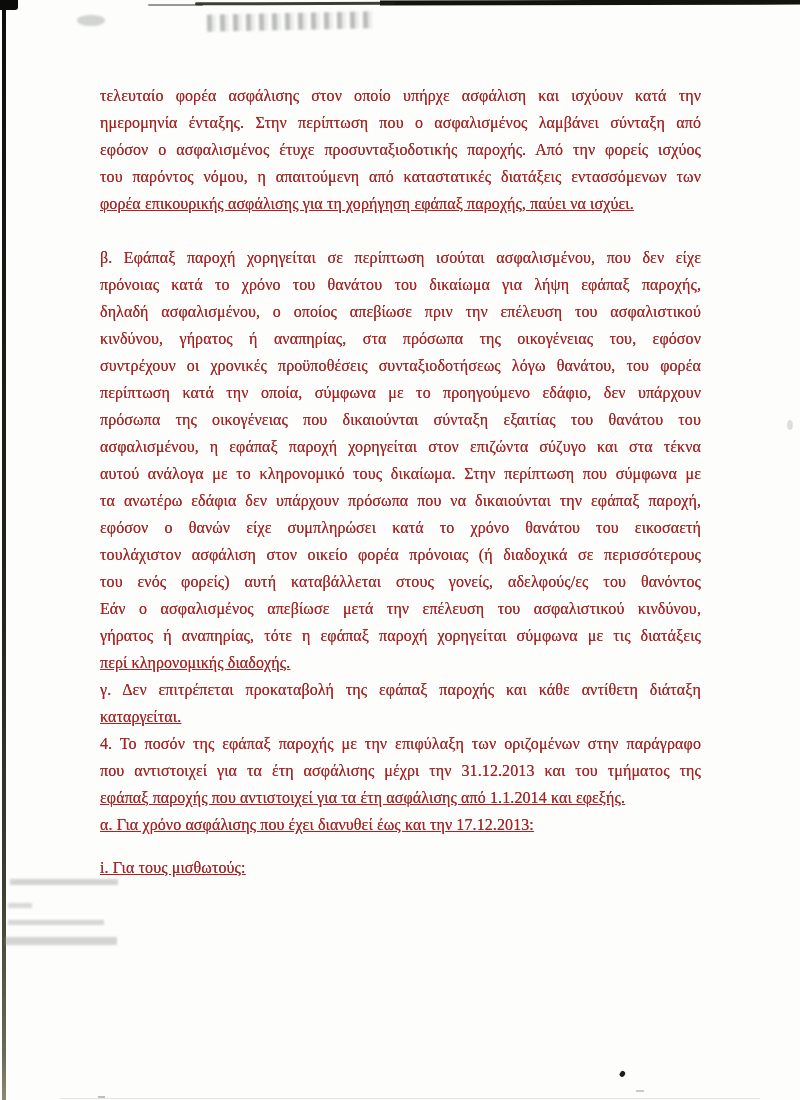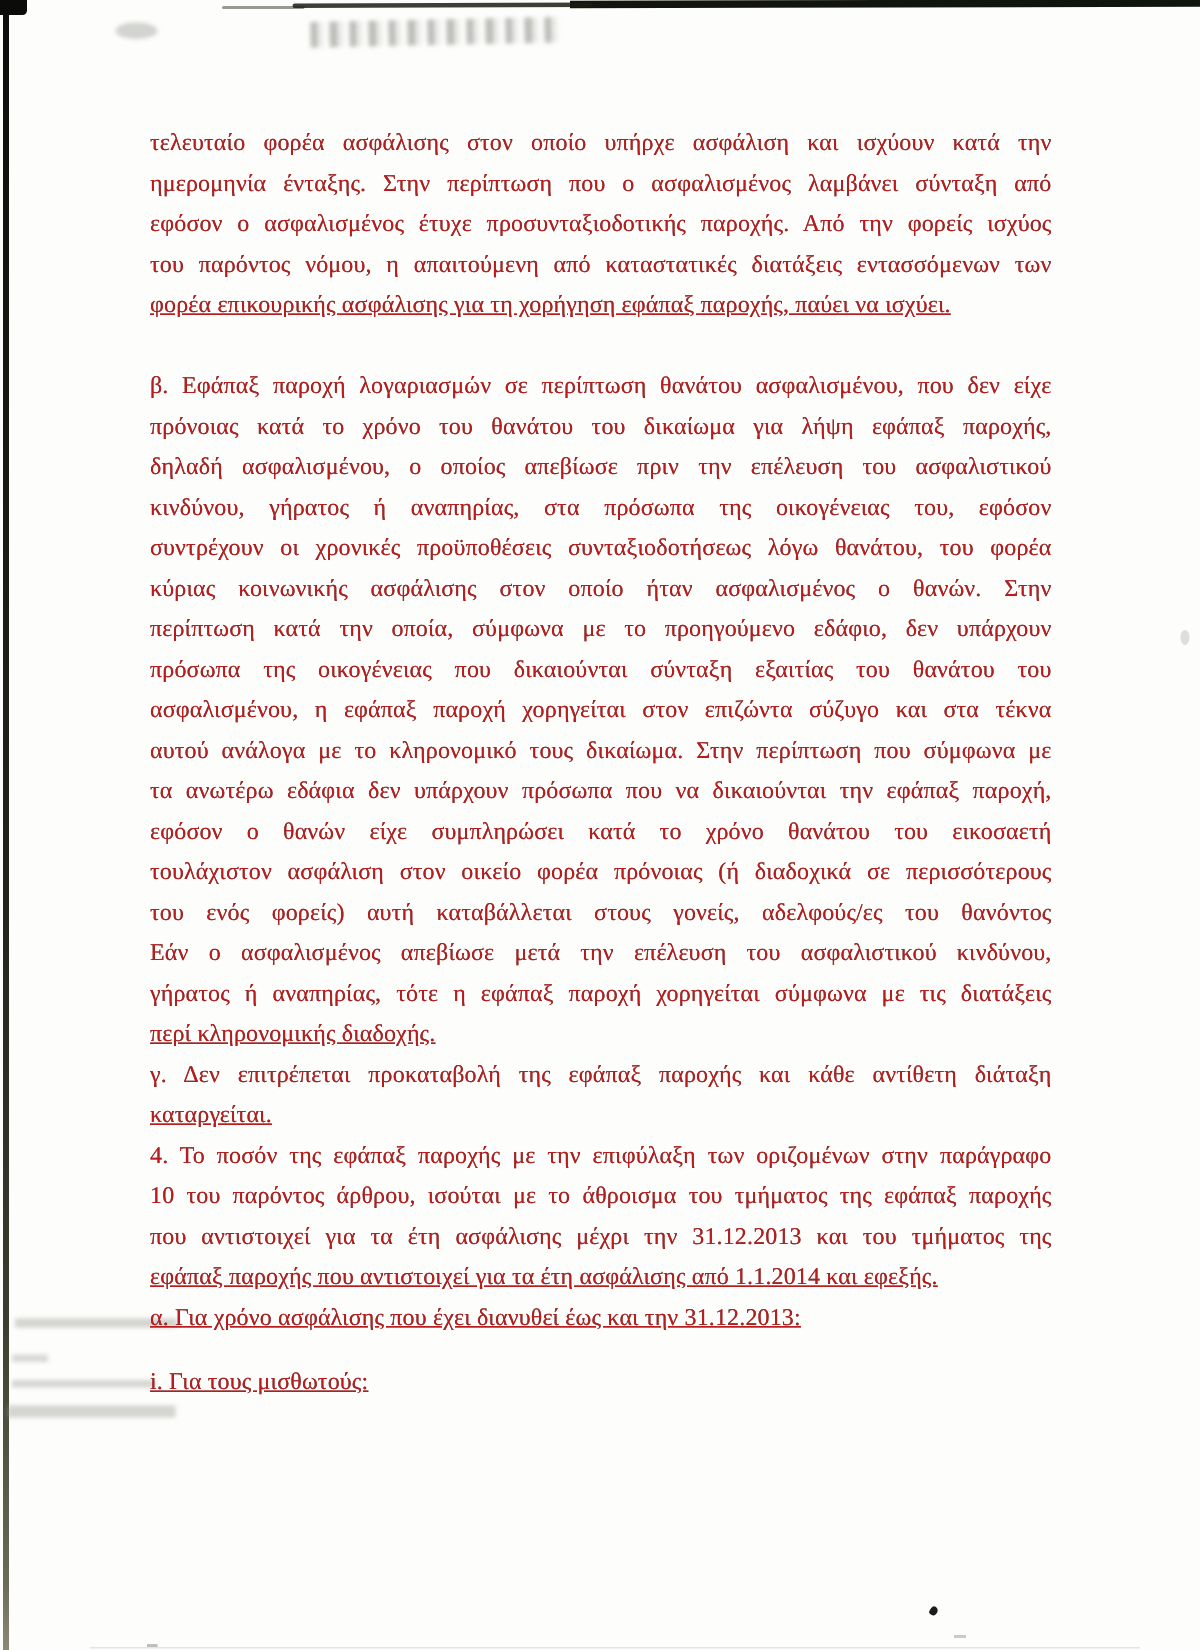--- a/index.html
+++ b/index.html
@@ -119,26 +119,25 @@
 
   <div class="para">
     <div class="ln">τελευταίο φορέα ασφάλισης στον οποίο υπήρχε ασφάλιση και ισχύουν κατά την</div>
     <div class="ln">ημερομηνία ένταξης. Στην περίπτωση που ο ασφαλισμένος λαμβάνει σύνταξη από</div>
     <div class="ln">εφόσον ο ασφαλισμένος έτυχε προσυνταξιοδοτικής παροχής. Από την φορείς ισχύος</div>
     <div class="ln">του παρόντος νόμου, η απαιτούμενη από καταστατικές διατάξεις εντασσόμενων των</div>
     <div class="ln last">φορέα επικουρικής ασφάλισης για τη χορήγηση εφάπαξ παροχής, παύει να ισχύει.</div>
   </div>
 
   <div class="para gap-line">
-    <div class="ln">β. Εφάπαξ παροχή λογαριασμών σε περίπτωση θανάτου ασφαλισμένου, που δεν είχε</div>
+    <div class="ln">β. Εφάπαξ παροχή χορηγείται σε περίπτωση ισούται ασφαλισμένου, που δεν είχε</div>
     <div class="ln">πρόνοιας κατά το χρόνο του θανάτου του δικαίωμα για λήψη εφάπαξ παροχής,</div>
     <div class="ln">δηλαδή ασφαλισμένου, ο οποίος απεβίωσε πριν την επέλευση του ασφαλιστικού</div>
     <div class="ln">κινδύνου, γήρατος ή αναπηρίας, στα πρόσωπα της οικογένειας του, εφόσον</div>
     <div class="ln">συντρέχουν οι χρονικές προϋποθέσεις συνταξιοδοτήσεως λόγω θανάτου, του φορέα</div>
-    <div class="ln">κύριας κοινωνικής ασφάλισης στον οποίο ήταν ασφαλισμένος ο θανών. Στην</div>
     <div class="ln">περίπτωση κατά την οποία, σύμφωνα με το προηγούμενο εδάφιο, δεν υπάρχουν</div>
     <div class="ln">πρόσωπα της οικογένειας που δικαιούνται σύνταξη εξαιτίας του θανάτου του</div>
     <div class="ln">ασφαλισμένου, η εφάπαξ παροχή χορηγείται στον επιζώντα σύζυγο και στα τέκνα</div>
     <div class="ln">αυτού ανάλογα με το κληρονομικό τους δικαίωμα. Στην περίπτωση που σύμφωνα με</div>
     <div class="ln">τα ανωτέρω εδάφια δεν υπάρχουν πρόσωπα που να δικαιούνται την εφάπαξ παροχή,</div>
     <div class="ln">εφόσον ο θανών είχε συμπληρώσει κατά το χρόνο θανάτου του εικοσαετή</div>
     <div class="ln">τουλάχιστον ασφάλιση στον οικείο φορέα πρόνοιας (ή διαδοχικά σε περισσότερους</div>
     <div class="ln">του ενός φορείς) αυτή καταβάλλεται στους γονείς, αδελφούς/ες του θανόντος</div>
   </div>
 
@@ -148,26 +147,25 @@
     <div class="ln last">περί κληρονομικής διαδοχής.</div>
   </div>
 
   <div class="para">
     <div class="ln">γ. Δεν επιτρέπεται προκαταβολή της εφάπαξ παροχής και κάθε αντίθετη διάταξη</div>
     <div class="ln last">καταργείται.</div>
   </div>
 
   <div class="para">
     <div class="ln">4. Το ποσόν της εφάπαξ παροχής με την επιφύλαξη των οριζομένων στην παράγραφο</div>
-    <div class="ln">10 του παρόντος άρθρου, ισούται με το άθροισμα του τμήματος της εφάπαξ παροχής</div>
     <div class="ln">που αντιστοιχεί για τα έτη ασφάλισης μέχρι την 31.12.2013 και του τμήματος της</div>
     <div class="ln last">εφάπαξ παροχής που αντιστοιχεί για τα έτη ασφάλισης από 1.1.2014 και εφεξής.</div>
   </div>
 
   <div class="para">
-    <div class="ln last">α. Για χρόνο ασφάλισης που έχει διανυθεί έως και την 31.12.2013:</div>
+    <div class="ln last">α. Για χρόνο ασφάλισης που έχει διανυθεί έως και την 17.12.2013:</div>
   </div>
 
   <div class="para gap-small">
     <div class="ln last">i. Για τους μισθωτούς:</div>
   </div>
 
 </div>
 
 </body></html>

